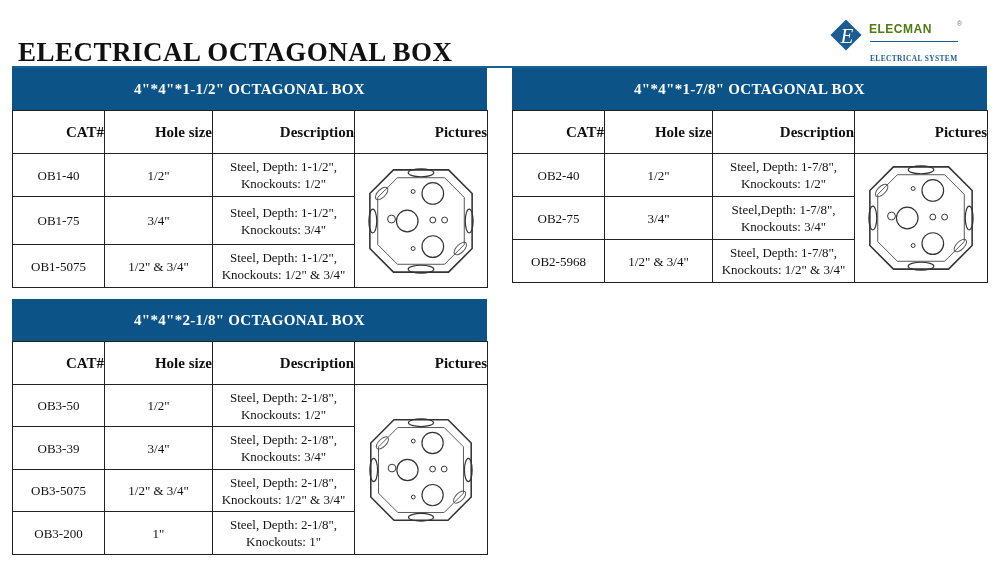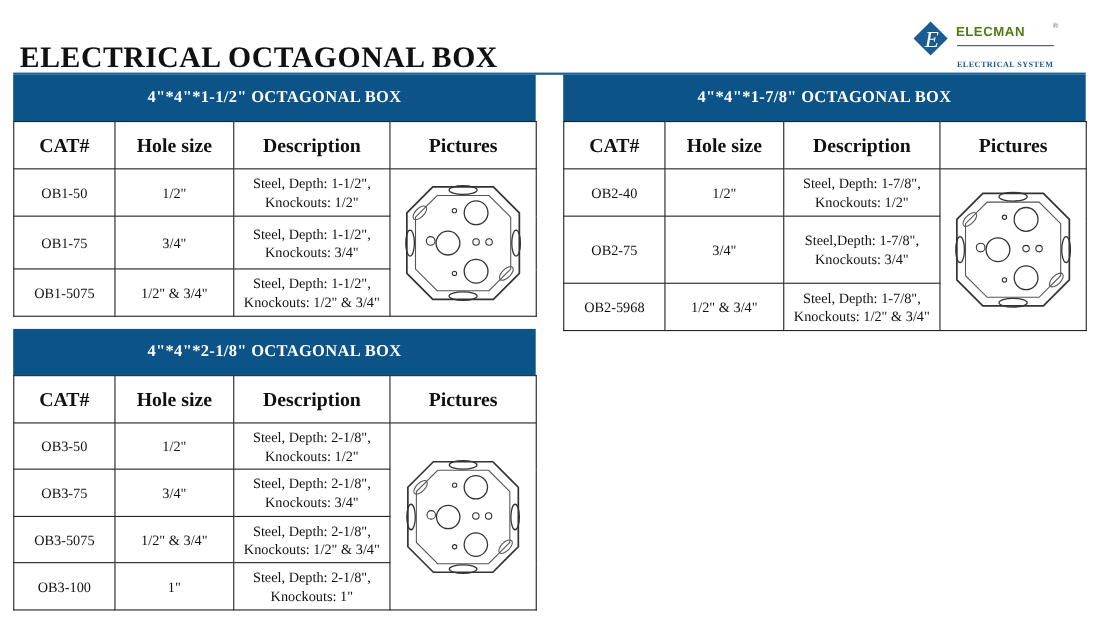--- a/index.html
+++ b/index.html
@@ -10,21 +10,21 @@
   .logo-diamond { position:absolute; left:2px; top:2px; width:22px; height:22px; background:#1b5c93; transform:rotate(45deg); }
   .logo-e { position:absolute; left:5px; top:0px; width:18px; height:28px; color:#fff; font-style:italic; font-size:21px; font-family:"Liberation Serif", serif; text-align:center; line-height:28px; }
   .logo-name { position:absolute; left:36px; top:0px; font-family:"Liberation Sans", sans-serif; font-weight:bold; font-size:12px; color:#4d7c0f; letter-spacing:0.5px; }
   .logo-sub { position:absolute; left:37px; top:19px; font-family:Liberation Serif, serif; font-weight:bold; font-size:7.4px; color:#1b5c93; letter-spacing:0.4px; border-top:1px solid #1b5c93; padding-top:12px; }
   .logo-reg { position:absolute; left:124px; top:-2px; font-family:"Liberation Sans", sans-serif; font-size:7px; color:#777; }
 
   .tbl { position:absolute; width:475px; }
   .tbl-header { height:42px; background:#0c5487; color:#fff; font-weight:bold; font-size:15px; display:flex; align-items:center; justify-content:center; letter-spacing:0.3px; }
   table { border-collapse:collapse; width:475px; table-layout:fixed; }
   td, th { border:1.5px solid #222; text-align:center; vertical-align:middle; padding:0; font-size:13px; font-weight:normal; }
-  th { font-weight:bold; font-size:18px; height:42px; }
+  th { font-weight:bold; font-size:15px; height:42px;text-align:right; }
   td { height:41px; line-height:17px; }
   col.c1 { width:92px; } col.c2 { width:108px; } col.c3 { width:142px; } col.c4 { width:133px; }
   .pic-cell { padding:0; }
   .pic-cell svg { display:block; margin:0 auto; }
 </style>
 </head>
 <body>
 
 <div class="page-title">ELECTRICAL OCTAGONAL BOX</div>
 <div class="title-rule"></div>
@@ -70,21 +70,21 @@
         <col class="c4">
       </colgroup>
     <tbody>
         <tr>
       <th>CAT#</th>
       <th>Hole size</th>
       <th>Description</th>
       <th>Pictures</th>
     </tr>
     <tr style="height:43px">
-      <td>OB1-50</td>
+      <td>OB1-40</td>
       <td>1/2"</td>
       <td><span>Steel, Depth: 1-1/2",</span><br><span>Knockouts: 1/2"</span></td>
       <td class="pic-cell" rowspan="3">
         <svg width="118" height="118" viewBox="0 0 120 116">
               <use href="#octbox"></use>
             </svg>
       </td>
     </tr>
     <tr style="height:48px">
       <td>OB1-75</td>
@@ -119,21 +119,21 @@
     <tr style="height:43px">
       <td>OB2-40</td>
       <td>1/2"</td>
       <td><span>Steel, Depth: 1-7/8",</span><br><span>Knockouts: 1/2"</span></td>
       <td class="pic-cell" rowspan="3">
         <svg width="118" height="118" viewBox="0 0 120 116">
               <use href="#octbox"></use>
             </svg>
       </td>
     </tr>
-    <tr style="height:61px">
+    <tr style="height:43px">
       <td>OB2-75</td>
       <td>3/4"</td>
       <td><span>Steel,Depth: 1-7/8",</span><br><span>Knockouts: 3/4"</span></td>
     </tr>
     <tr style="height:43px">
       <td>OB2-5968</td>
       <td>1/2" &amp; 3/4"</td>
       <td><span>Steel, Depth: 1-7/8",</span><br><span>Knockouts: 1/2" &amp; 3/4"</span></td>
     </tr>
   </tbody>
@@ -160,29 +160,29 @@
       <td>OB3-50</td>
       <td>1/2"</td>
       <td><span>Steel, Depth: 2-1/8",</span><br><span>Knockouts: 1/2"</span></td>
       <td class="pic-cell" rowspan="4">
         <svg width="116" height="112" viewBox="0 0 120 116">
               <use href="#octbox"></use>
             </svg>
       </td>
     </tr>
     <tr style="height:43px">
-      <td>OB3-75</td>
+      <td>OB3-39</td>
       <td>3/4"</td>
       <td><span>Steel, Depth: 2-1/8",</span><br><span>Knockouts: 3/4"</span></td>
     </tr>
     <tr style="height:33px">
       <td>OB3-5075</td>
       <td>1/2" &amp; 3/4"</td>
       <td><span>Steel, Depth: 2-1/8",</span><br><span>Knockouts: 1/2" &amp; 3/4"</span></td>
     </tr>
     <tr style="height:43px">
-      <td>OB3-100</td>
+      <td>OB3-200</td>
       <td>1"</td>
       <td><span>Steel, Depth: 2-1/8",</span><br><span>Knockouts: 1"</span></td>
     </tr>
   </tbody>
     </table>
 </div>
 
 </body></html>

